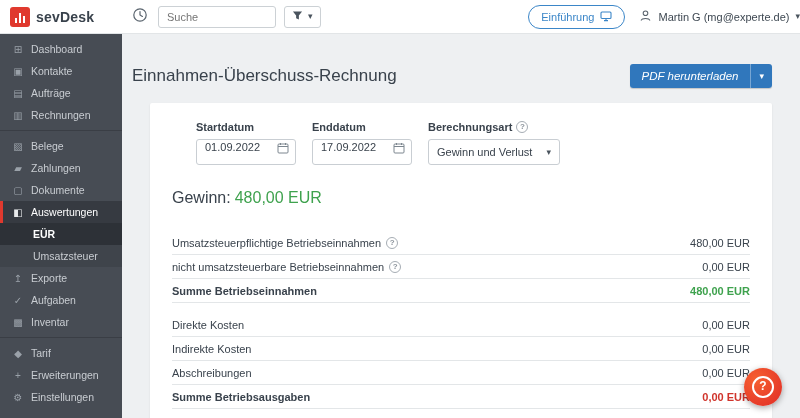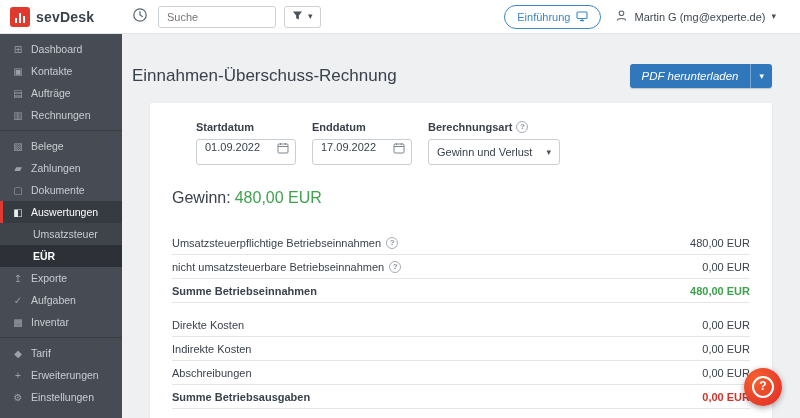--- a/index.html
+++ b/index.html
@@ -23,21 +23,21 @@
     display:flex; align-items:flex-end; justify-content:center; gap:2px; padding:4px 3px;
   }
   .logo-mark i { display:block; width:2px; background:#fff; }
   .logo-mark i:nth-child(1){height:5px;} .logo-mark i:nth-child(2){height:10px;} .logo-mark i:nth-child(3){height:7px;}
   .logo-text { font-size:14px; font-weight:bold; color:#39424c; letter-spacing:.2px; }
   .clock-btn { margin-left:4px; width:28px; height:24px; display:flex; align-items:center; justify-content:center; cursor:pointer; background:none; border:none; }
   .search-box { margin-left:4px; width:118px; height:22px; border:1px solid #ccd1d5; border-radius:3px; display:flex; align-items:center; padding:0 6px; background:#fff; }
   .search-box input { border:none; outline:none; width:100%; font-size:11px; color:#444; background:transparent; }
   .filter-btn { margin-left:8px; height:22px; border:1px solid #ccd1d5; border-radius:3px; display:flex; align-items:center; gap:5px; padding:0 7px; background:#fff; cursor:pointer; }
   .caret { font-size:9px; color:#4a545e; line-height:1; }
-  .topbar-right { margin-left:auto; display:flex; gap:14px; padding-right:24px; }
+  .topbar-right { margin-left:auto; display:flex; gap:14px; padding-right:0; }
   .intro-btn { display:flex; align-items:center; gap:6px; border:1px solid #3b86c8; color:#3b86c8; background:#fff; border-radius:13px; height:24px; padding:0 12px; font-size:11px; cursor:pointer; }
   .user-menu { display:flex; align-items:center; gap:6px; font-size:11px; color:#3e4852; cursor:pointer; }
 
   
   .sidebar { position:absolute; top:34px; left:0; bottom:0; width:122px; background:#474c54; overflow:hidden; padding-top:4px; }
   .snav-item {
     display:flex; align-items:center; gap:7px; height:22px;
     padding-left:9px; border-left:3px solid transparent;
     font-size:10.5px; color:#c9cdd2; cursor:pointer; white-space:nowrap; overflow:hidden;
   }
@@ -175,25 +175,25 @@
         <span>Zahlungen</span>
       </div>
     <div class="snav-item">
         <span class="glyph">▢</span>
         <span>Dokumente</span>
       </div>
     <div class="snav-item active-parent">
         <span class="glyph">◧</span>
         <span>Auswertungen</span>
       </div>
+    <div class="snav-item sub active">
+        <span>EÜR</span>
+      </div>
     <div class="snav-item sub">
         <span>Umsatzsteuer</span>
-      </div>
-    <div class="snav-item sub active">
-        <span>EÜR</span>
       </div>
     <div class="snav-item">
         <span class="glyph">↥</span>
         <span>Exporte</span>
       </div>
     <div class="snav-item">
         <span class="glyph">✓</span>
         <span>Aufgaben</span>
       </div>
     <div class="snav-item">

